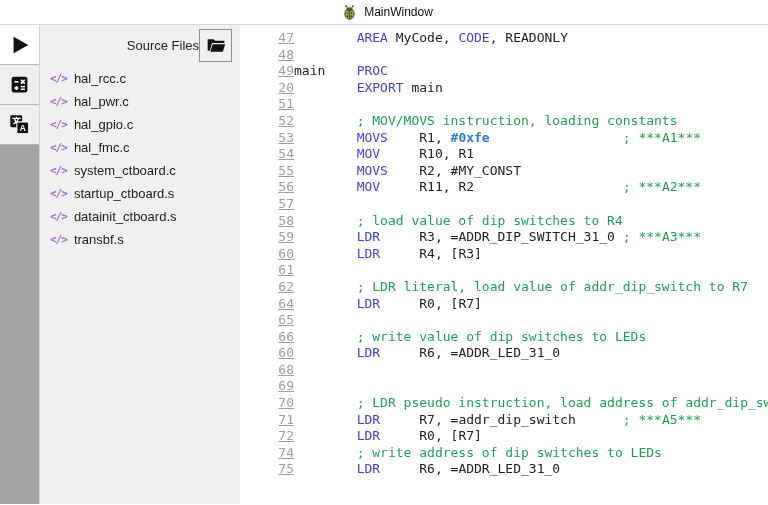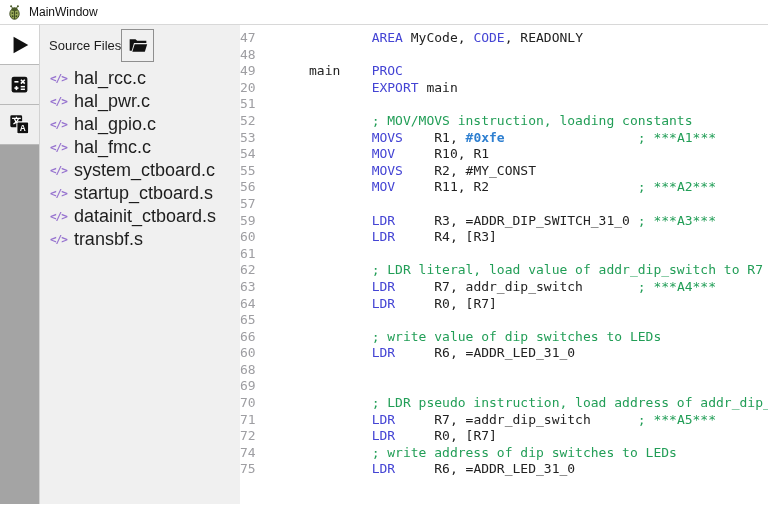--- a/index.html
+++ b/index.html
@@ -2,52 +2,52 @@
 <html style="--kw: #4444d4; --num: #2e7fd0; --com: #229e57; --plain: #222222; --ln: #9e9ea2; --file-icon: #9672cf;"><head>
 <meta charset="utf-8">
 <style>
   * { margin:0; padding:0; box-sizing:border-box; }
   html,body { width:768px; height:505px; overflow:hidden; background:#fff;
               font-family:"Liberation Sans", sans-serif; }
   .app { position:relative; width:768px; height:505px; background:#fff; }
 
   
   .titlebar { height:25px; display:flex; align-items:center; gap:7px;
-              padding-left:7px; background:#ffffff; border-bottom:1px solid #d8d8d8; }
+              padding-left:7px; background:#ffffff; border-bottom:1px solid #d8d8d8;justify-content:center; }
   .titlebar .title { font-size:12px; color:#111; }
 
   
   .main { display:flex; height:479px; }
 
   
   .toolbar { width:39px; background:#a4a4a4; display:flex; flex-direction:column; flex:none; }
   .tool-btn { width:39px; height:40px; display:flex; align-items:center; justify-content:center;
               background:#efefef; border:0; border-bottom:1px solid #b9b9b9; cursor:pointer; }
   .tool-btn.active { background:#ffffff; }
 
   
   .sidebar { width:201px; background:#f0f0f0; flex:none; position:relative;
              border-left:1px solid #d2d2d2; }
-  .sidebar-header { height:40px; display:flex; align-items:center; justify-content:flex-start;
+  .sidebar-header { height:40px; display:flex; align-items:center; justify-content:flex-end;
                     padding:0 8px 0 9px; }
   .sidebar-header .hdr-label { font-size:13px; color:#1d1d1d; }
   .folder-btn { width:33px; height:33px; background:#f0f0f0; border:1px solid #8f8f8f;
                 display:flex; align-items:center; justify-content:center; cursor:pointer; }
   .file-list { padding-top:2px; }
   .file-item { height:23px; display:flex; align-items:center; gap:7px; padding-left:10px; cursor:pointer; }
   .file-icon { color:var(--file-icon, #9672cf); font-family:"DejaVu Sans Mono", monospace;
                font-size:11px; font-weight:bold; letter-spacing:-1px; }
-  .file-label { font-size:18px; color:#1d1d1d; }
+  .file-label { font-size:13px; color:#1d1d1d; }
 
   
   .editor { flex:1; background:#ffffff; overflow:hidden; padding-top:5px;
             font-family:"DejaVu Sans Mono", monospace; font-size:13px; line-height:16.6px; }
   .code-line { display:flex; height:16.6px; white-space:pre; }
-  .ln { width:54px; color:var(--ln,#9e9ea2); flex:none; user-select:none; }
-  .code-text { margin-left:15px; white-space:pre; }
+  .ln { width:54px; text-align:right; color:var(--ln,#9e9ea2); flex:none; user-select:none;text-decoration:underline; }
+  .code-text { white-space:pre; }
   .tok-p { color:var(--plain,#222); }
   .tok-k { color:var(--kw,#4444d4); }
   .tok-n { color:var(--num,#2e7fd0);font-weight:bold; }
   .tok-c { color:var(--com,#229e57); }
 
   svg { display:block; }
 </style>
 </head>
 <body>
 
@@ -161,25 +161,25 @@
           <div class="code-line"><span class="ln">48</span><span class="code-text"></span></div>
           <div class="code-line"><span class="ln">49</span><span class="code-text"><span class="tok-p">main    </span><span class="tok-k">PROC</span></span></div>
           <div class="code-line"><span class="ln">20</span><span class="code-text"><span class="tok-p">        </span><span class="tok-k">EXPORT</span><span class="tok-p"> main</span></span></div>
           <div class="code-line"><span class="ln">51</span><span class="code-text"></span></div>
           <div class="code-line"><span class="ln">52</span><span class="code-text"><span class="tok-p">        </span><span class="tok-c">; MOV/MOVS instruction, loading constants</span></span></div>
           <div class="code-line"><span class="ln">53</span><span class="code-text"><span class="tok-p">        </span><span class="tok-k">MOVS</span><span class="tok-p">    R1, </span><span class="tok-n">#0xfe</span><span class="tok-p">                 </span><span class="tok-c">; ***A1***</span></span></div>
           <div class="code-line"><span class="ln">54</span><span class="code-text"><span class="tok-p">        </span><span class="tok-k">MOV</span><span class="tok-p">     R10, R1</span></span></div>
           <div class="code-line"><span class="ln">55</span><span class="code-text"><span class="tok-p">        </span><span class="tok-k">MOVS</span><span class="tok-p">    R2, #MY_CONST</span></span></div>
           <div class="code-line"><span class="ln">56</span><span class="code-text"><span class="tok-p">        </span><span class="tok-k">MOV</span><span class="tok-p">     R11, R2</span><span class="tok-p">                   </span><span class="tok-c">; ***A2***</span></span></div>
           <div class="code-line"><span class="ln">57</span><span class="code-text"></span></div>
+          <div class="code-line"><span class="ln">58</span><span class="code-text"><span class="tok-p">        </span><span class="tok-c">; load value of dip switches to R4</span></span></div>
           <div class="code-line"><span class="ln">59</span><span class="code-text"><span class="tok-p">        </span><span class="tok-k">LDR</span><span class="tok-p">     R3, =ADDR_DIP_SWITCH_31_0</span><span class="tok-p"> </span><span class="tok-c">; ***A3***</span></span></div>
           <div class="code-line"><span class="ln">60</span><span class="code-text"><span class="tok-p">        </span><span class="tok-k">LDR</span><span class="tok-p">     R4, [R3]</span></span></div>
           <div class="code-line"><span class="ln">61</span><span class="code-text"></span></div>
           <div class="code-line"><span class="ln">62</span><span class="code-text"><span class="tok-p">        </span><span class="tok-c">; LDR literal, load value of addr_dip_switch to R7</span></span></div>
-          <div class="code-line"><span class="ln">63</span><span class="code-text"><span class="tok-p">        </span><span class="tok-k">LDR</span><span class="tok-p">     R7, addr_dip_switch</span><span class="tok-p">       </span><span class="tok-c">; ***A4***</span></span></div>
           <div class="code-line"><span class="ln">64</span><span class="code-text"><span class="tok-p">        </span><span class="tok-k">LDR</span><span class="tok-p">     R0, [R7]</span></span></div>
           <div class="code-line"><span class="ln">65</span><span class="code-text"></span></div>
           <div class="code-line"><span class="ln">66</span><span class="code-text"><span class="tok-p">        </span><span class="tok-c">; write value of dip switches to LEDs</span></span></div>
           <div class="code-line"><span class="ln">60</span><span class="code-text"><span class="tok-p">        </span><span class="tok-k">LDR</span><span class="tok-p">     R6, =ADDR_LED_31_0</span></span></div>
           <div class="code-line"><span class="ln">68</span></div>
           <div class="code-line"><span class="ln">69</span><span class="code-text"></span></div>
           <div class="code-line"><span class="ln">70</span><span class="code-text"><span class="tok-p">        </span><span class="tok-c">; LDR pseudo instruction, load address of addr_dip_switch to R7</span></span></div>
           <div class="code-line"><span class="ln">71</span><span class="code-text"><span class="tok-p">        </span><span class="tok-k">LDR</span><span class="tok-p">     R7, =addr_dip_switch</span><span class="tok-p">      </span><span class="tok-c">; ***A5***</span></span></div>
           <div class="code-line"><span class="ln">72</span><span class="code-text"><span class="tok-p">        </span><span class="tok-k">LDR</span><span class="tok-p">     R0, [R7]</span></span></div>
           <div class="code-line"><span class="ln">74</span><span class="code-text"><span class="tok-p">        </span><span class="tok-c">; write address of dip switches to LEDs</span></span></div>

